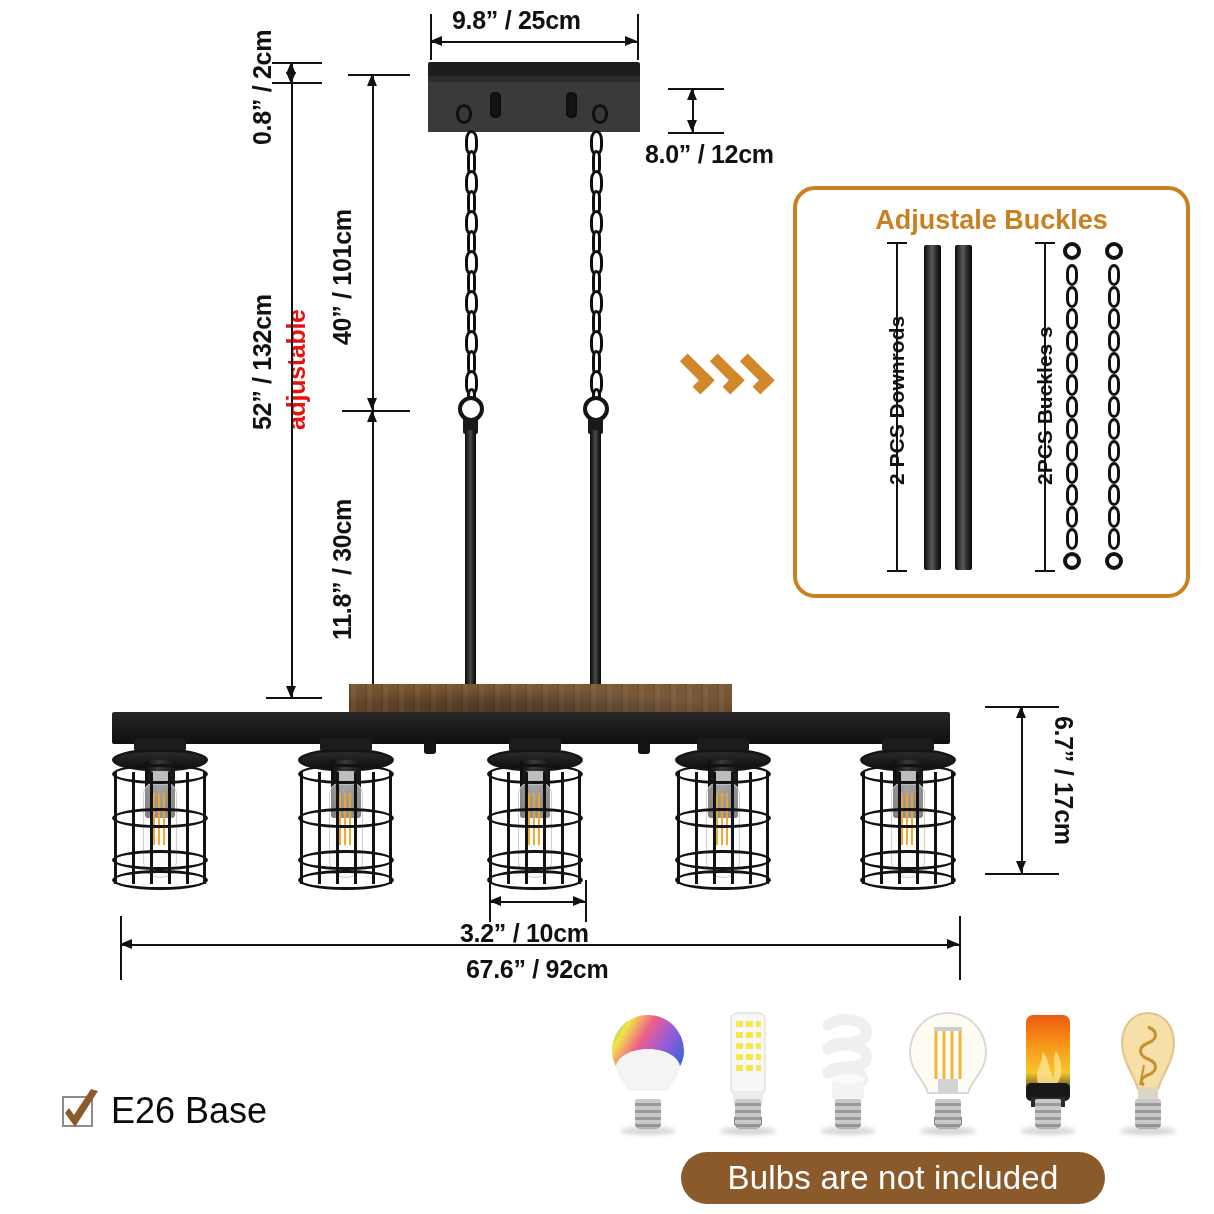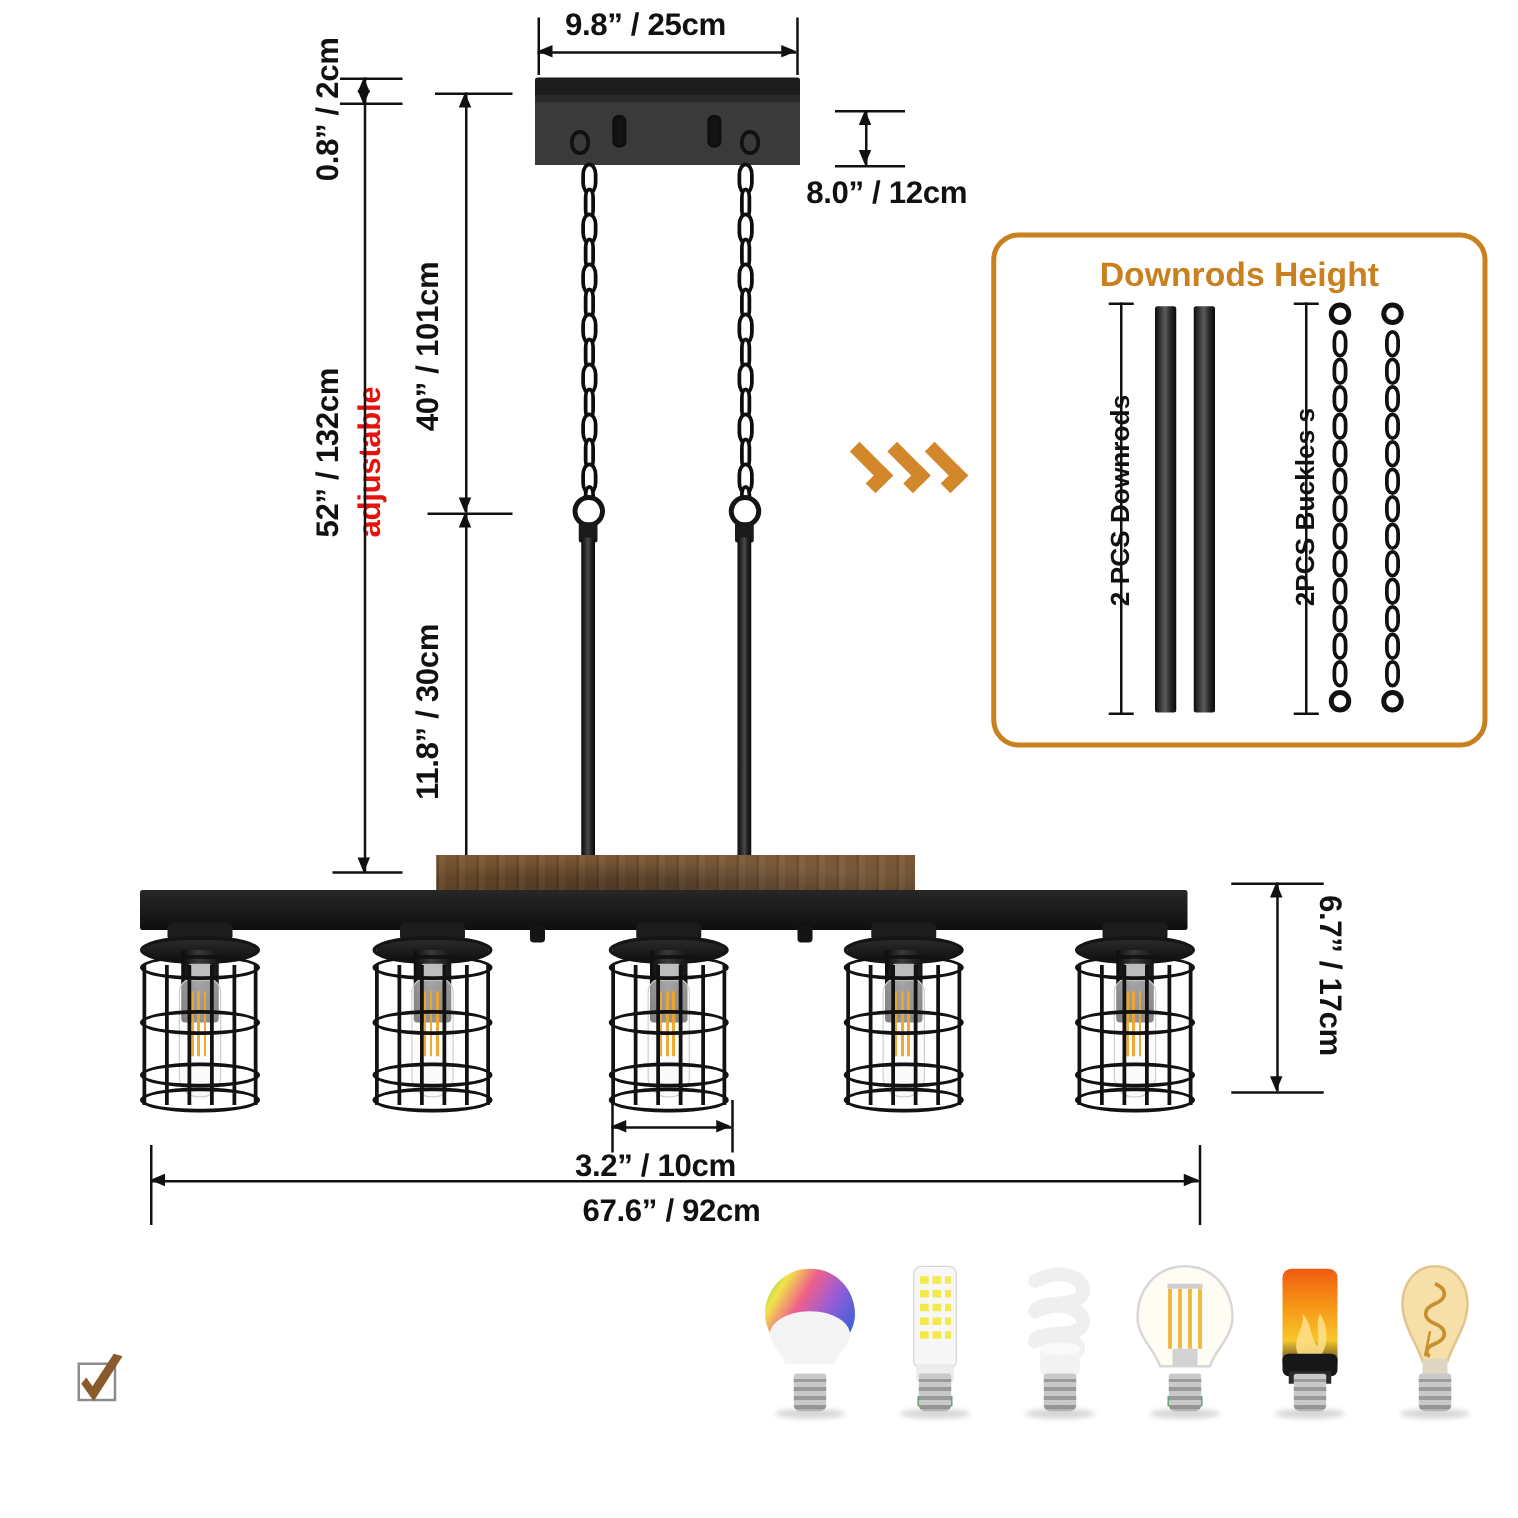--- a/index.html
+++ b/index.html
@@ -438,21 +438,21 @@
   <div class="arrow-left" style="left:120px; top:939px;"></div>
   <div class="arrow-right" style="left:947px; top:939px;"></div>
   <div class="dimlabel" style="left:466px; top:955px;">67.6” / 92cm</div>
 
   <div class="chev" style="left:684px; top:355px;"></div>
   <div class="chev" style="left:714px; top:355px;"></div>
   <div class="chev" style="left:744px; top:355px;"></div>
 
   <div class="panel" style="left:793px; top:186px; width:397px; height:412px;">
 
-    <div class="panel-title" style="top:15px;">Downrods Height</div>
+    <div class="panel-title" style="top:15px;">Adjustale Buckles</div>
 
     <div class="bracket" style="left:99px; top:52px; height:330px;">
       <div class="stem"></div>
       <div class="cap" style="top:0;"></div>
       <div class="cap" style="bottom:0;"></div>
     </div>
     <div class="panel-caption rot-ccw" style="left:88px; top:295px;">2 PCS Downrods</div>
     <div class="panel-rod" style="left:127px; top:55px; height:325px;"></div>
     <div class="panel-rod" style="left:158px; top:55px; height:325px;"></div>
 
@@ -499,20 +499,21 @@
     </div>
   </div>
 
 
   <div class="feat" style="left:62px; top:1090px;">
     <span class="chk">
       <svg width="42" height="44" viewBox="0 0 42 44" aria-hidden="true">
         <path d="M4 24 L14 38 L37 2 L30 0 L13 26 L8 19 Z" fill="#8a5a2b"></path>
       </svg>
     </span>
+    <span class="feat-label">E26 Base</span>
   </div>
 
 
   <div class="bulbrow" style="left:598px; top:1005px;">
 
     <div class="bslot">
       <svg width="100" height="130" viewBox="0 0 100 130" aria-hidden="true">
         <defs>
           <linearGradient id="rgbg" x1="0" y1="0" x2="1" y2="0.6">
             <stop offset="0%" stop-color="#52c96b"></stop>
@@ -616,14 +617,15 @@
           <path d="M50 22 C60 26 60 34 50 38 C40 42 40 50 50 54 C60 58 60 66 50 70 C42 73 42 78 46 80"></path>
         </g>
         <line x1="42" y1="80" x2="46" y2="60" stroke="#c8912f" stroke-width="2"></line>
         <rect x="40" y="82" width="20" height="12" fill="#ddd6c2"></rect>
       </svg>
       <div class="bbase"></div>
       <div class="bshadow"></div>
     </div>
   </div>
 
+  <div class="badge" style="left:681px; top:1152px; width:424px; height:52px;">Bulbs are not included</div>
 
 </div>
 
 </body></html>

